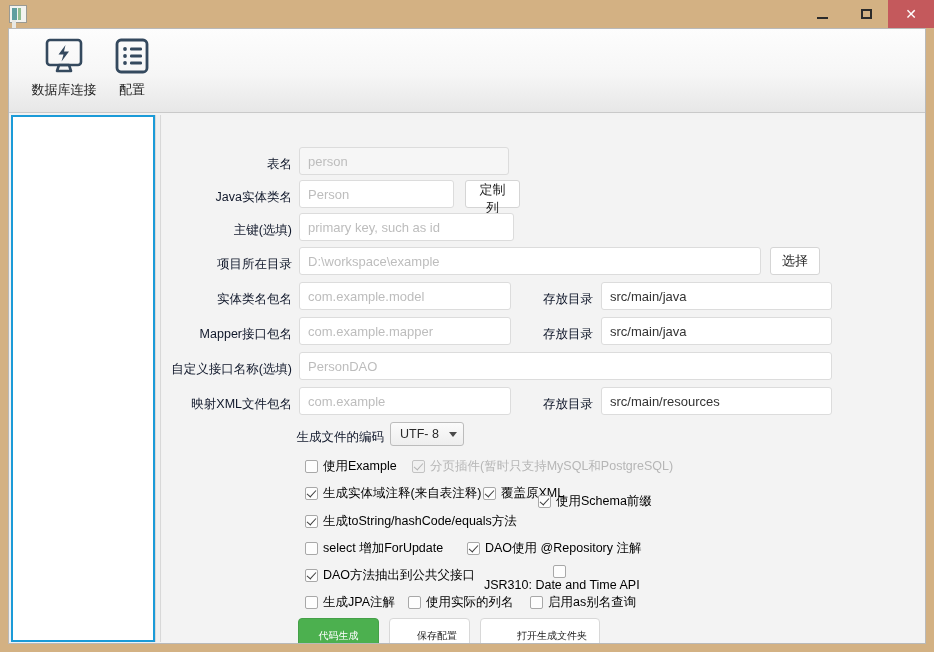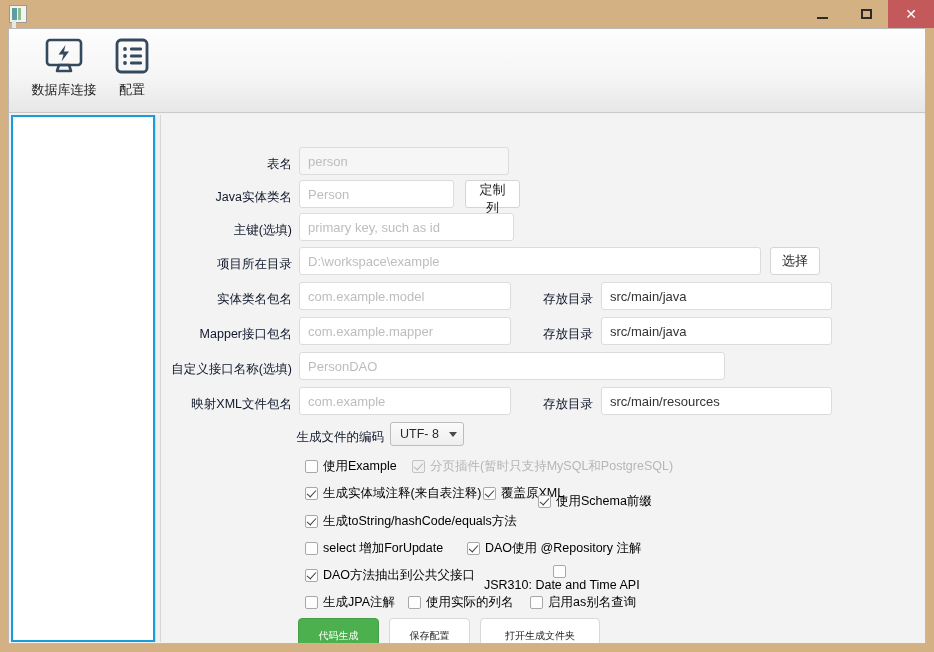--- a/index.html
+++ b/index.html
@@ -279,20 +279,21 @@
   }
   .bbtn.primary {
     background: #4cb04f;
     border: 1px solid #45a048;
     color: #ffffff;
   }
   .bbtn.plain {
     background: #ffffff;
     border: 1px solid #d8d8d8;
     color: #1d1d1d;
+    text-align: right;
   }
 </style>
 </head>
 <body>
 
 <div class="window">
 
   <div class="titlebar">
     <div class="win-icon">
       <i class="b1"></i>
@@ -366,21 +367,21 @@
       <input class="fld" style="left: 137px; top: 167px; width: 212px;" placeholder="com.example.model">
       <div class="lbl-r" style="left:363px; top:176px; width:68px;">存放目录</div>
       <input class="fld" style="left: 439px; top: 167px; width: 231px;" value="src/main/java">
 
       <div class="lbl-r" style="left:0px; top:211px; width:130px;">Mapper接口包名</div>
       <input class="fld" style="left: 137px; top: 202px; width: 212px;" placeholder="com.example.mapper">
       <div class="lbl-r" style="left:363px; top:211px; width:68px;">存放目录</div>
       <input class="fld" style="left: 439px; top: 202px; width: 231px;" value="src/main/java">
 
       <div class="lbl-r" style="left:0px; top:246px; width:130px;">自定义接口名称(选填)</div>
-      <input class="fld" style="left: 137px; top: 237px; width: 426px;" placeholder="PersonDAO">
+      <input class="fld" style="left: 137px; top: 237px; width: 533px;" placeholder="PersonDAO">
 
       <div class="lbl-r" style="left:0px; top:281px; width:130px;">映射XML文件包名</div>
       <input class="fld" style="left: 137px; top: 272px; width: 212px;" placeholder="com.example">
       <div class="lbl-r" style="left:363px; top:281px; width:68px;">存放目录</div>
       <input class="fld" style="left: 439px; top: 272px; width: 231px;" value="src/main/resources">
 
       <div class="lbl-r" style="left:0px; top:314px; width:222px;">生成文件的编码</div>
       <div class="combo" style="left:228px; top:307px;">
         <span>UTF- 8</span>
         <span class="caret"></span>

